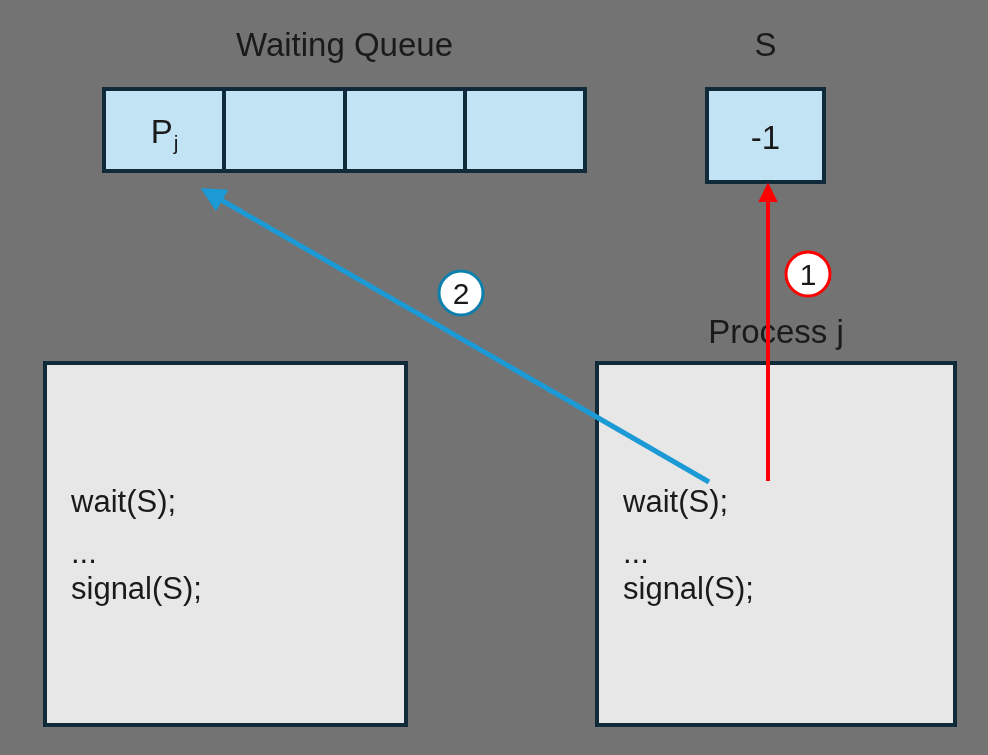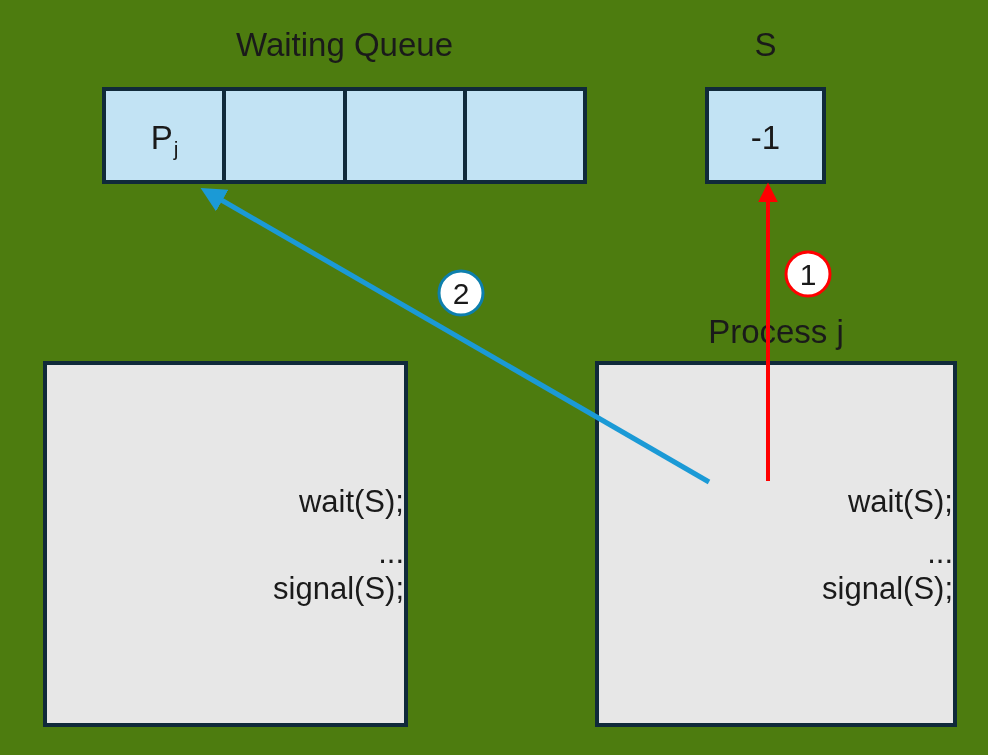--- a/index.html
+++ b/index.html
@@ -10,21 +10,21 @@
   body {
     font-family: "Liberation Sans", sans-serif;
     width: 988px;
     height: 755px;
     overflow: hidden;
   }
   #stage {
     position: relative;
     width: 988px;
     height: 755px;
-    background: #4d7c0f;
+    background: #737373;
   }
 
   
   .lbl {
     position: absolute;
     color: #1a1a1a;
     white-space: nowrap;
     line-height: 1;
   }
   .title-lbl {
@@ -35,21 +35,21 @@
     font-size: 31px;
     text-align: center;
   }
 
   
   #queue {
     position: absolute;
     left: 102px;
     top: 87px;
     width: 485px;
-    height: 97px;
+    height: 86px;
     display: flex;
     box-sizing: border-box;
     border: 4px solid #102a3a;
     background: #c2e3f4;
   }
   .queue-cell {
     flex: 1 1 0;
     position: relative;
     border-right: 4px solid #102a3a;
     box-sizing: border-box;
@@ -96,21 +96,21 @@
     border: 4px solid #102a3a;
     background: #e7e7e7;
   }
   #proc-i-box { left: 43px;  top: 361px; width: 365px; height: 366px; }
   #proc-j-box { left: 595px; top: 361px; width: 362px; height: 366px; }
 
   .proc-code {
     position: absolute;
     left: 0;
     right: 0;
-    text-align: right;
+    text-align: left;
     color: #1a1a1a;
     padding-left: 24px;
   }
 
   
   #overlay {
     position: absolute;
     left: 0; top: 0;
     width: 988px;
     height: 755px;

